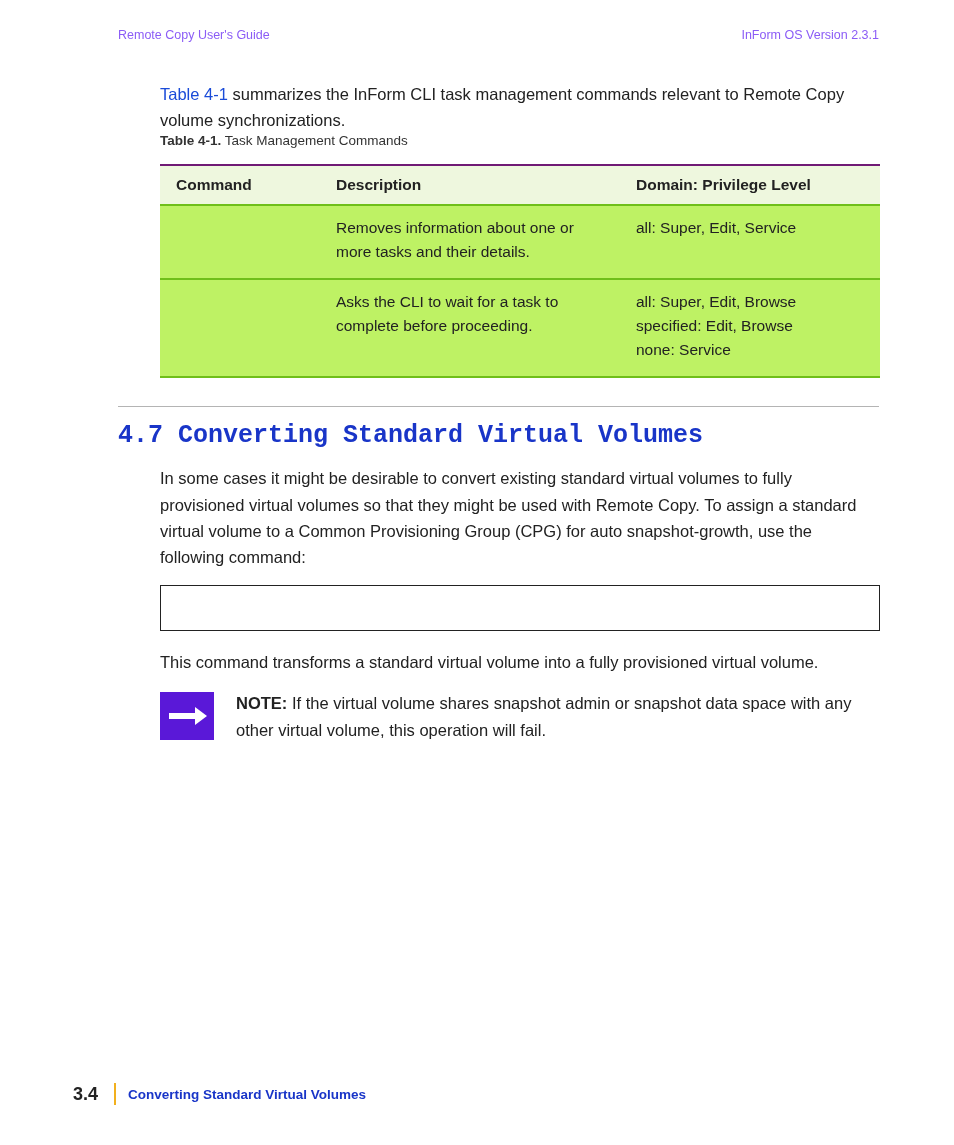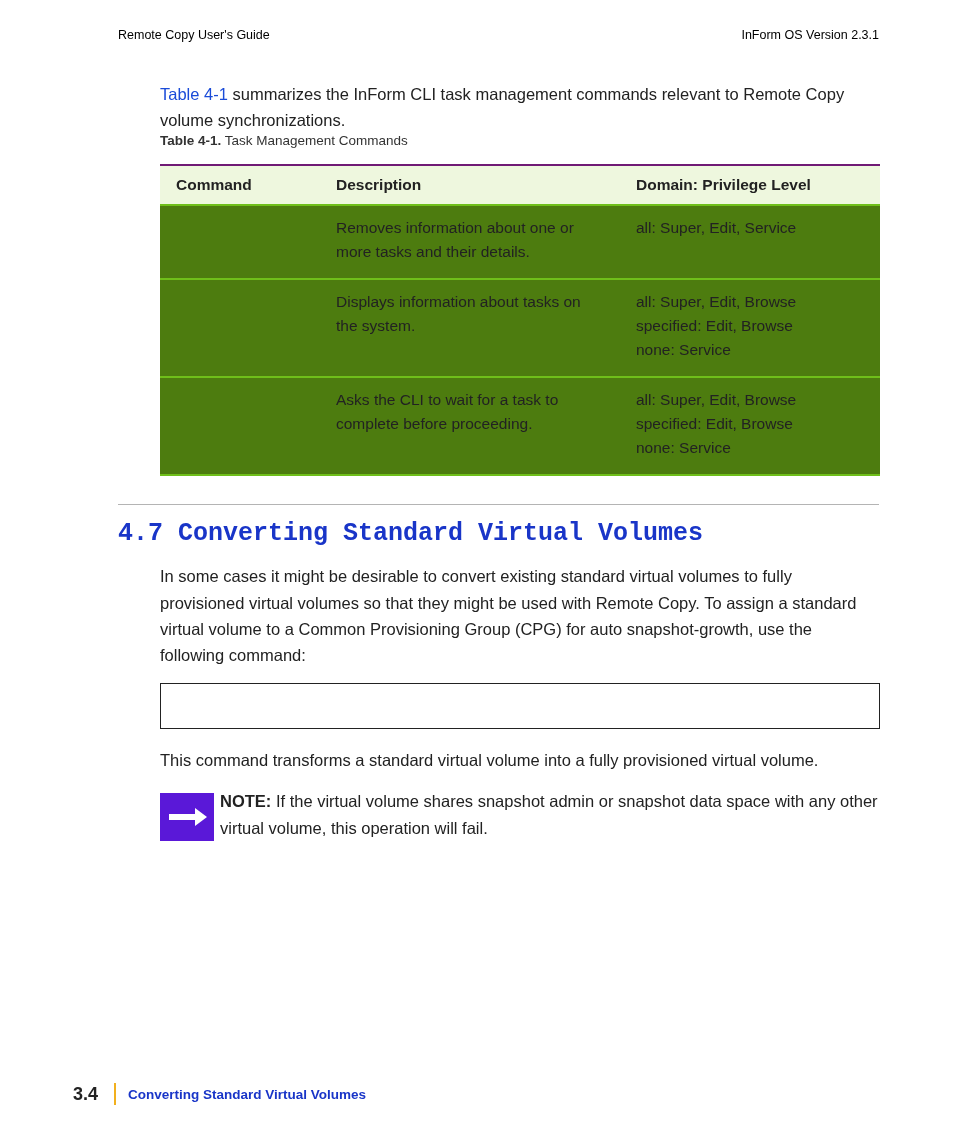--- a/index.html
+++ b/index.html
@@ -10,21 +10,21 @@
     width: 954px;
     height: 1145px;
     position: relative;
     font-size: 16px;
   }
   .header {
     display: flex;
     justify-content: space-between;
     padding: 28px 75px 0 118px;
     font-size: 12.5px;
-    color: #000000;
+    color: #8b5cf6;
   }
   .content {
     padding: 40px 75px 0 118px;
   }
   .intro {
     padding-left: 42px;
     line-height: 1.55;
     font-size: 16.5px;
     color: #222;
   }
@@ -45,21 +45,21 @@
   .cmd-table thead tr { background: #eef7de; }
   .cmd-table th {
     text-align: left;
     font-weight: 700;
     padding: 10px 16px 10px 16px;
     border-top: 2px solid #701a75;
     border-bottom: 2px solid #6fbf1a;
     color: #222;
     vertical-align: top;
   }
-  .cmd-table tbody tr { background: #4d7c0f; }
+  .cmd-table tbody tr { background: #bef264; }
   .cmd-table td {
     padding: 10px 16px 14px 16px;
     border-bottom: 2px solid #6fbf1a;
     vertical-align: top;
     line-height: 1.55;
     color: #222;
   }
   .col-cmd { width: 160px; }
   .col-desc { width: 300px; }
   .col-dom  { width: 260px; }
@@ -94,22 +94,22 @@
   }
   .cmd-box {
     margin-left: 42px;
     border: 1.5px solid #222;
     height: 46px;
     width: 720px;
     margin-bottom: 18px;
   }
   .note-row {
     display: flex;
-    align-items: flex-end;
-    gap: 6px;
+    align-items: center;
+    gap: 22px;
     margin-left: 42px;
     margin-top: 10px;
   }
   .note-icon {
     width: 54px;
     height: 48px;
     background: #5a18d8;
     display: flex;
     align-items: center;
     justify-content: center;
@@ -177,27 +177,20 @@
       </tr>
     </thead>
     <tbody>
       <tr>
         <td></td>
         <td>Removes information about one or more tasks and their details.</td>
         <td style="white-space:pre-line">all: Super, Edit, Service</td>
       </tr>
       <tr>
         <td></td>
-        <td>Displays information about tasks on the system.</td>
-        <td style="white-space:pre-line">all: Super, Edit, Browse
-specified: Edit, Browse
-none: Service</td>
-      </tr>
-      <tr>
-        <td></td>
         <td>Asks the CLI to wait for a task to complete before proceeding.</td>
         <td style="white-space:pre-line">all: Super, Edit, Browse
 specified: Edit, Browse
 none: Service</td>
       </tr>
     </tbody>
   </table>
 
 
   <hr class="rule">

